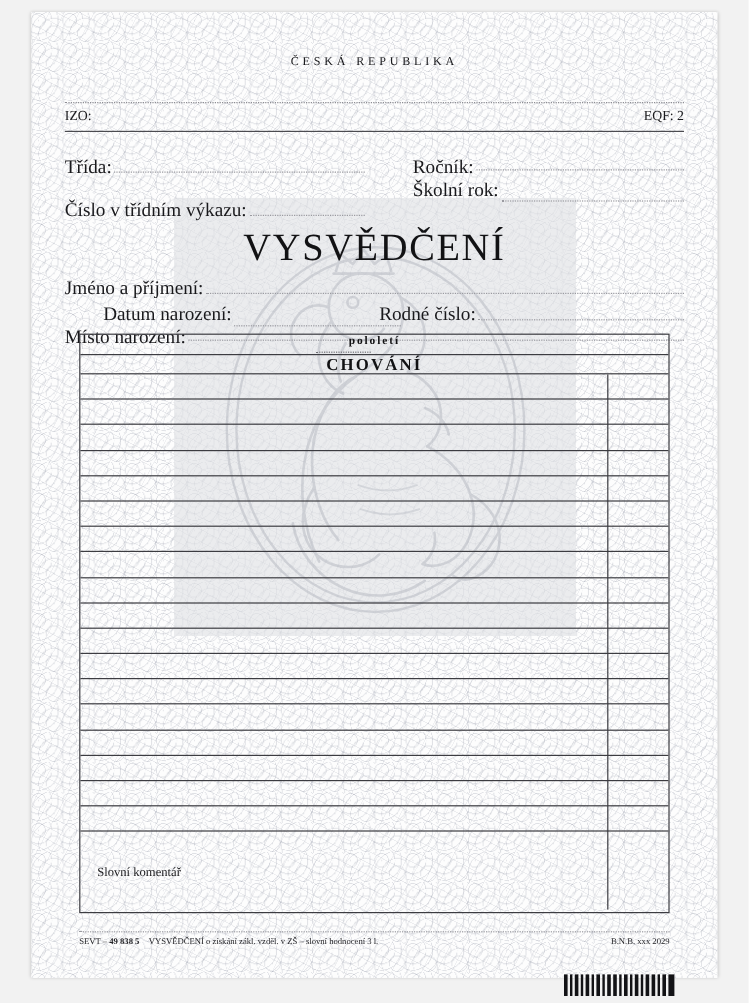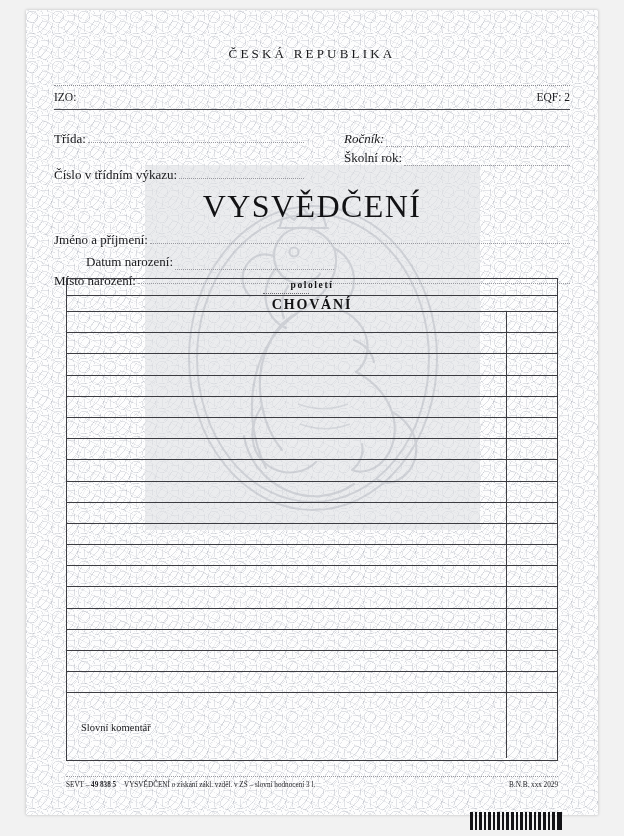--- a/index.html
+++ b/index.html
@@ -75,39 +75,39 @@
     position: absolute;
     left: 0; top: 0; right: 0; bottom: 0;
   }
 
   .abs { position: absolute; }
 
   
   #country {
     left: 0; right: 0; top: 36px;
     text-align: center;
-    font-size: 13px;
+    font-size: 10px;
     letter-spacing: 3.2px;
     color: #17171a;
     font-family: "Liberation Serif", serif;
   }
 
   
   .dotrule {
     border-top: 1px dotted #8d8d93;
     height: 0;
   }
   .solidrule {
     border-top: 1.4px solid #4b4b50;
     height: 0;
   }
 
   
   .fieldlabel {
-    font-size: 13px;
+    font-size: 16px;
     color: #19191c;
     white-space: nowrap;
     font-family: "Liberation Serif", serif;
   }
   .leader {
     border-bottom: 1px dotted #9a9aa0;
     height: 10px;
   }
 
   
@@ -280,21 +280,21 @@
 
     <div class="abs" style="right:28px; top:81px; font-size:11.5px; color:#19191c;">EQF: 2</div>
 
     <div class="abs solidrule" style="left:28px; right:28px; top:99px;"></div>
 
     <div class="abs" style="left:28px; top:121px; width:250px; display:flex; align-items:baseline;">
       <span class="fieldlabel">Třída:</span>
       <span class="leader" style="flex:1; margin-left:2px;"></span>
     </div>
 
-    <div class="abs" style="left:318px; right:28px; top:121px; display:flex; align-items:flex-end;font-style:italic;">
+    <div class="abs" style="left:318px; right:28px; top:121px; display:flex; align-items:flex-start;">
       <span class="fieldlabel">Ročník:</span>
       <span class="leader" style="flex:1; margin-left:2px;"></span>
     </div>
 
     <div class="abs" style="left:28px; top:157px; width:250px; display:flex; align-items:baseline;">
       <span class="fieldlabel">Číslo v třídním výkazu:</span>
       <span class="leader" style="flex:1; margin-left:2px;"></span>
     </div>
 
     <div class="abs" style="left:318px; right:28px; top:140px; display:flex; align-items:flex-end;">
@@ -307,20 +307,24 @@
     <div class="abs" style="left:28px; right:28px; top:222px; display:flex; align-items:baseline;">
       <span class="fieldlabel">Jméno a příjmení:</span>
       <span class="leader" style="flex:1; margin-left:2px;"></span>
     </div>
 
     <div class="abs" style="left:28px; top:244px; width:248px; display:flex; align-items:flex-end;margin-left:32px;">
       <span class="fieldlabel">Datum narození:</span>
       <span class="leader" style="flex:1; margin-left:2px;"></span>
     </div>
 
+    <div class="abs" style="left:290px; right:28px; top:244px; display:flex; align-items:baseline;">
+      <span class="fieldlabel">Rodné číslo:</span>
+      <span class="leader" style="flex:1; margin-left:2px;"></span>
+    </div>
 
     <div class="abs" style="left:28px; right:28px; top:263px; display:flex; align-items:flex-start;">
       <span class="fieldlabel">Místo narození:</span>
       <span class="leader" style="flex:1; margin-left:2px;"></span>
     </div>
 
     <div id="table">
 
       <div class="trow" id="row-pololeti">
         <span id="pololeti-blank"></span>

